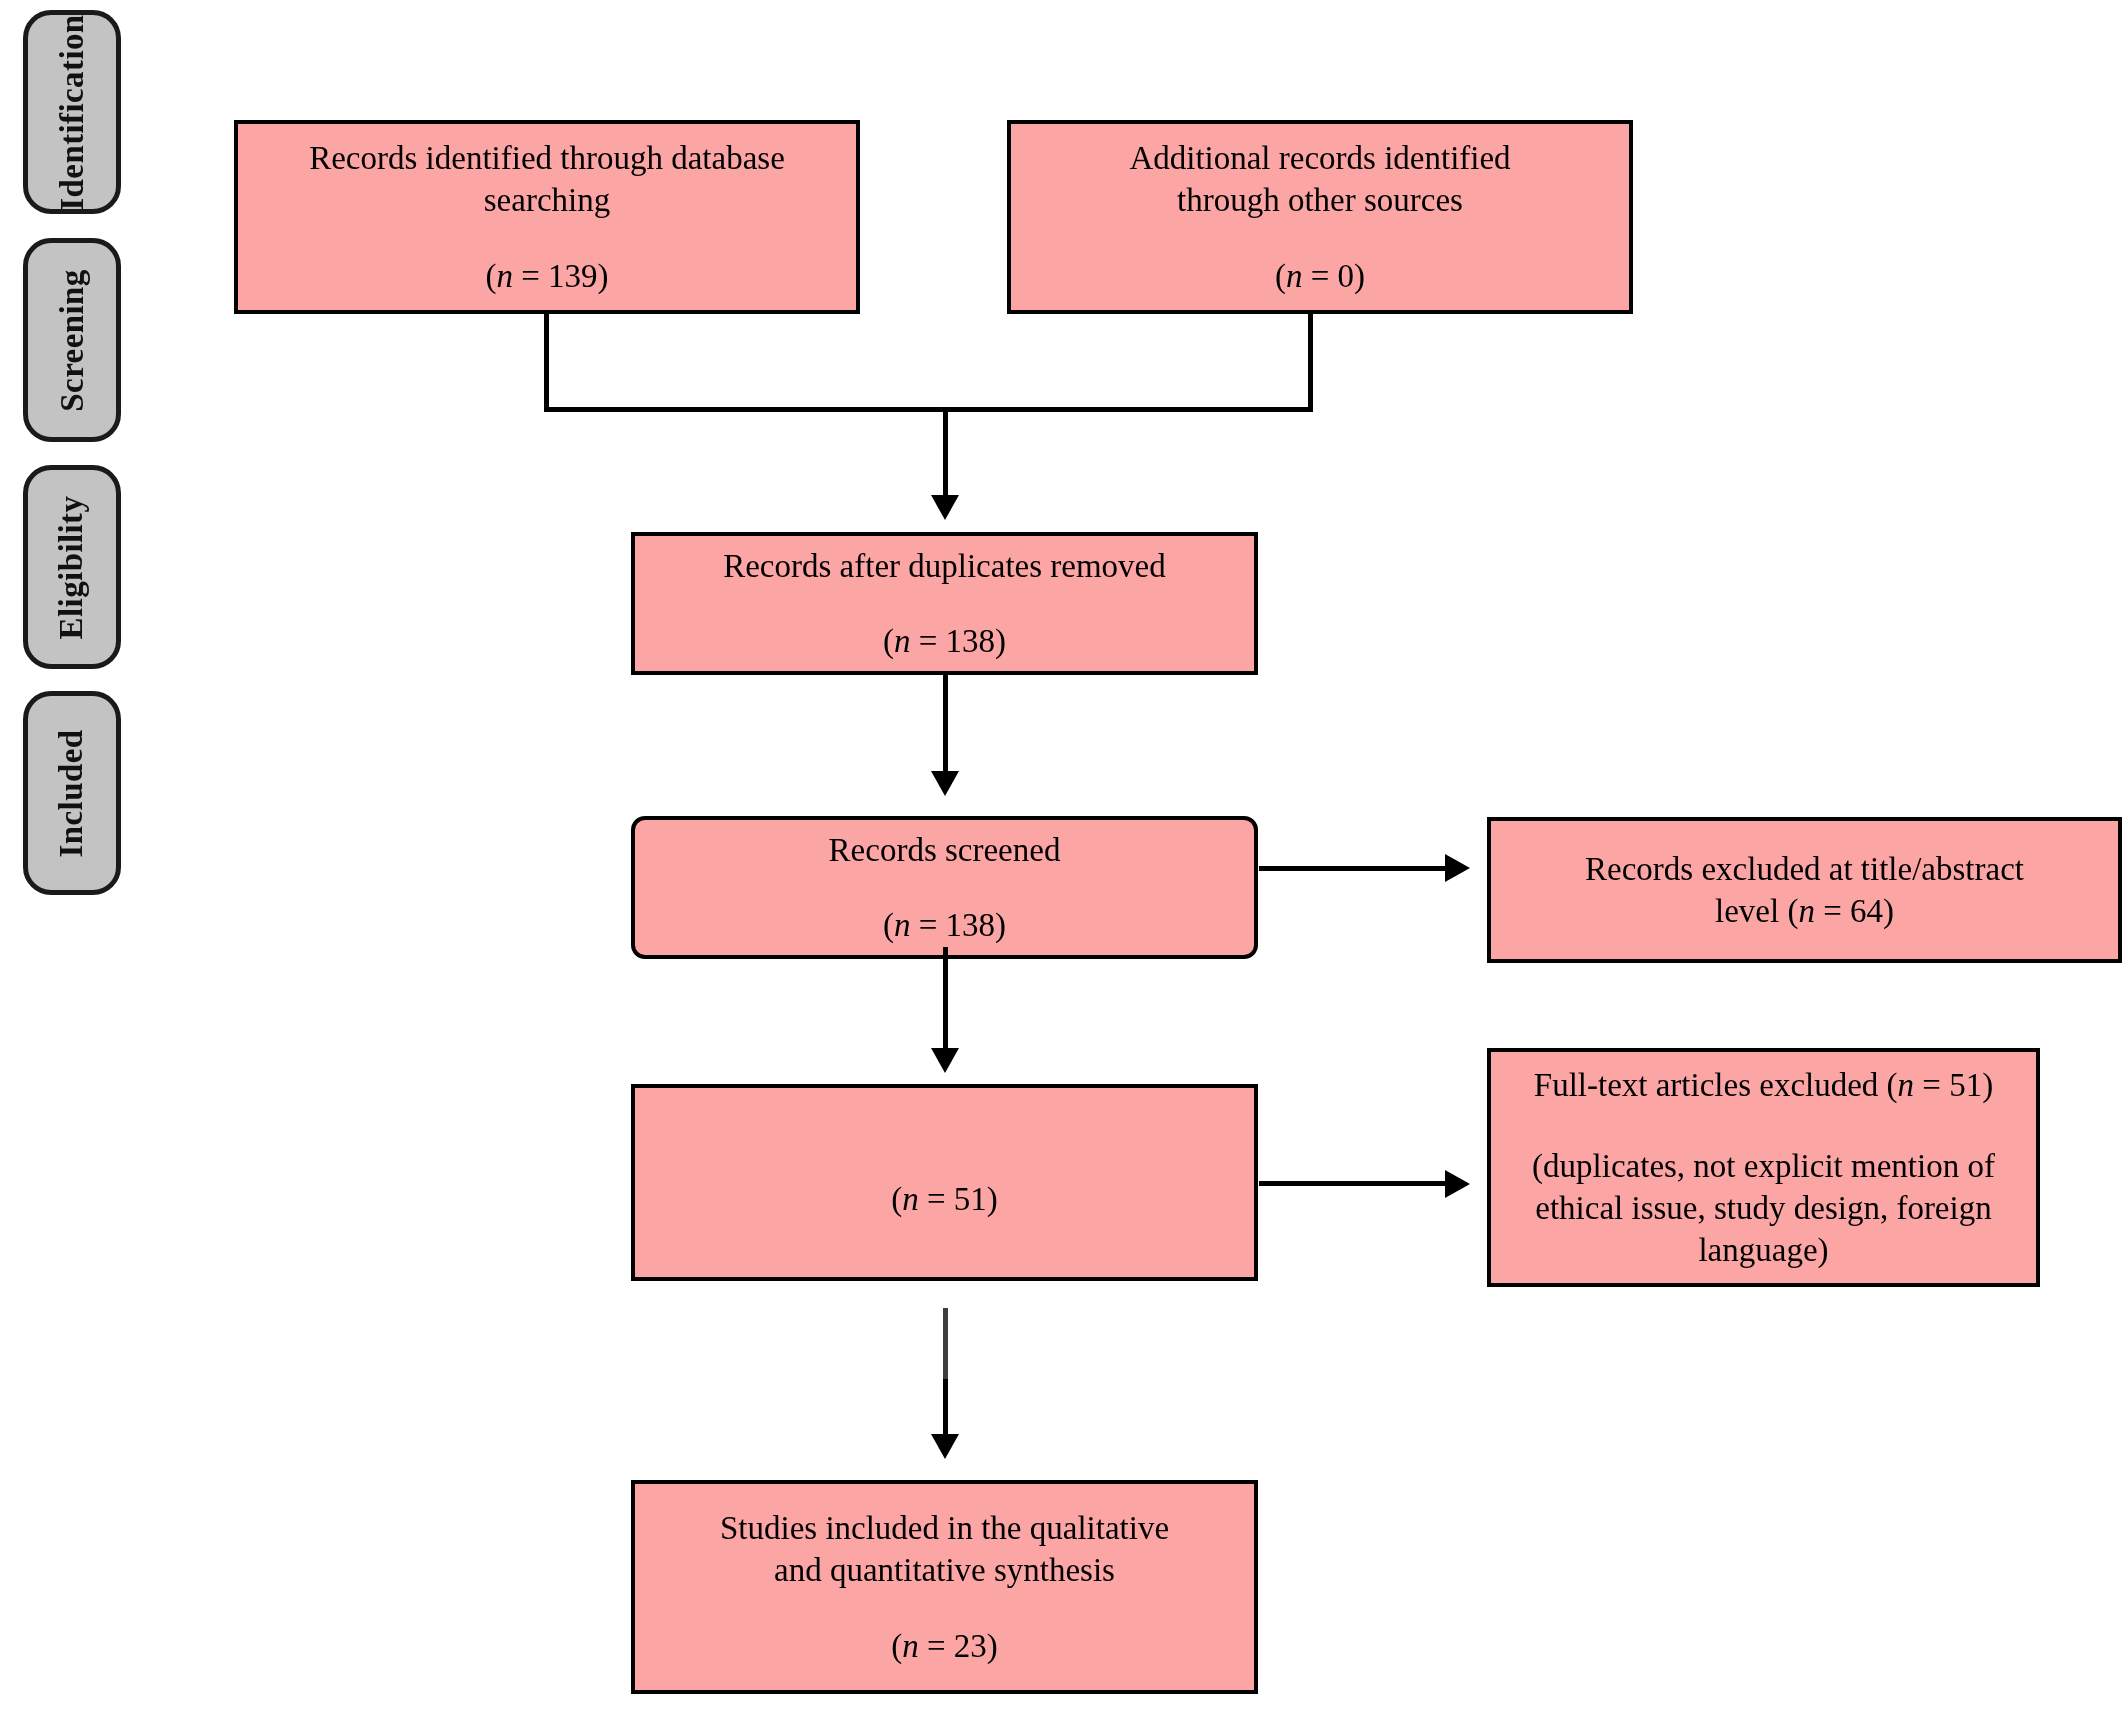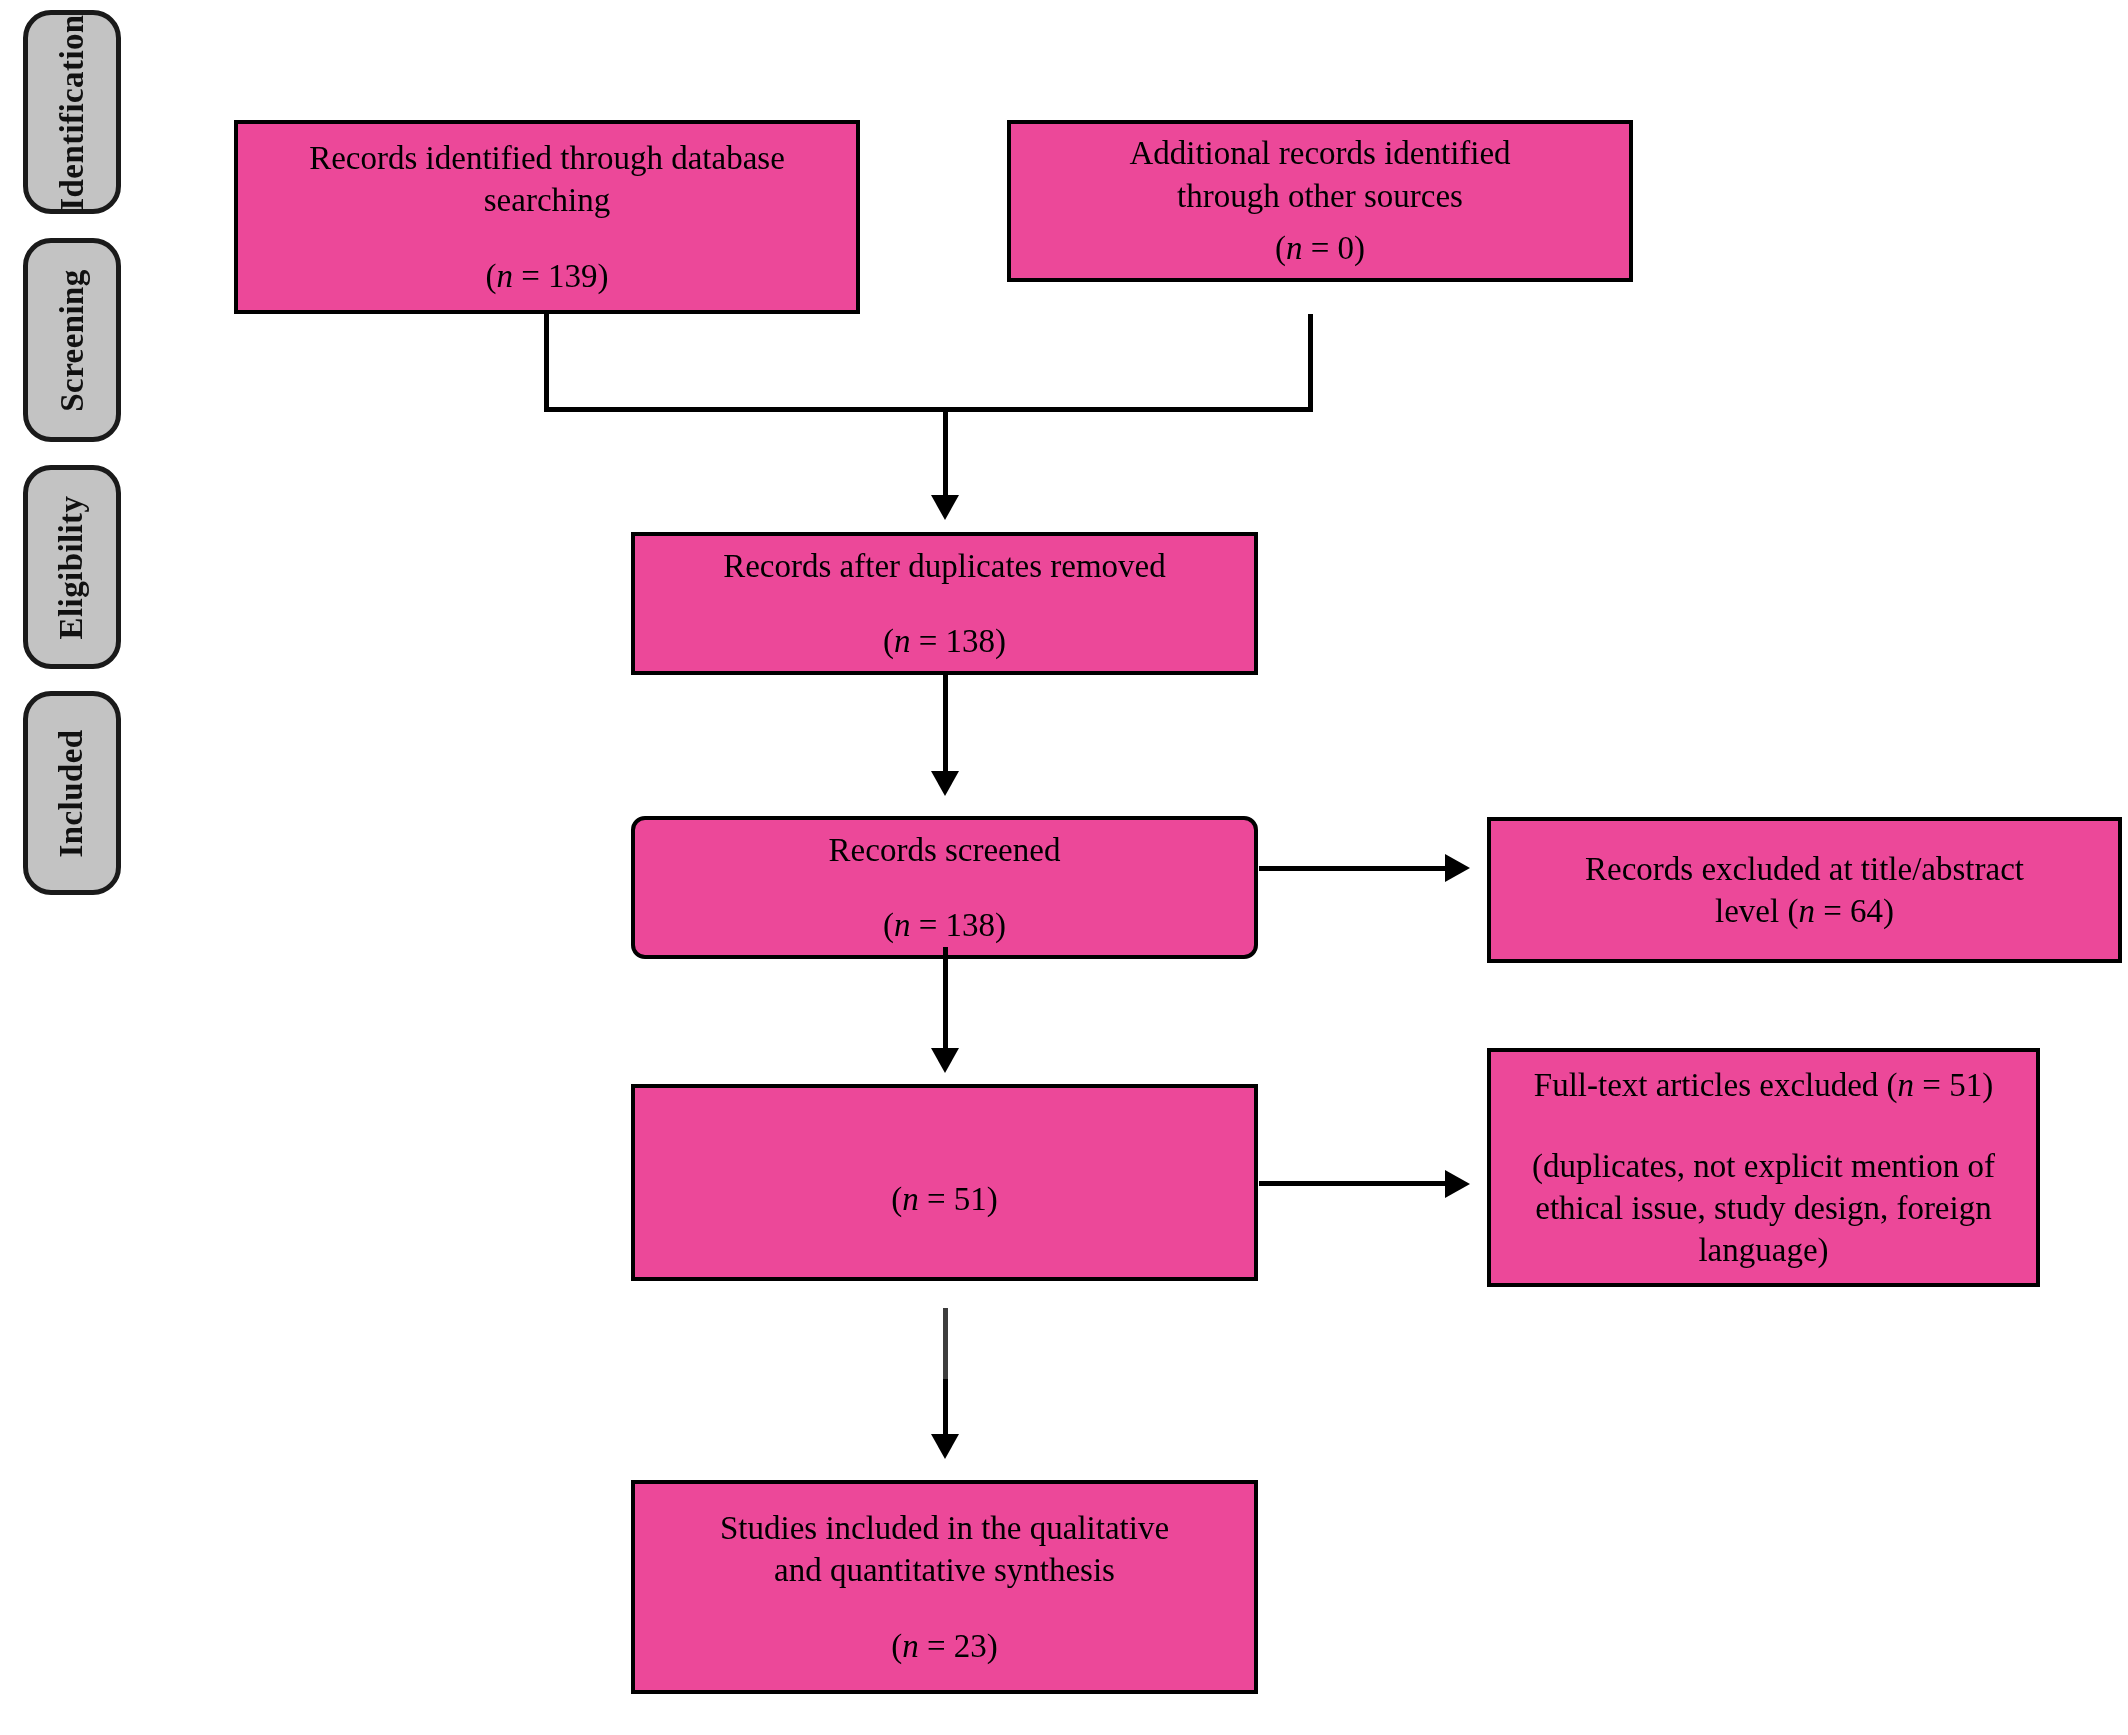--- a/index.html
+++ b/index.html
@@ -37,21 +37,21 @@
     font-family: "Liberation Serif", "DejaVu Serif", serif;
     font-size: 33px;
     font-weight: 700;
     letter-spacing: 0.4px;
     color: #111111;
   }
 
   
   .flow-box {
     position: absolute;
-    background: #ec4899;
+    background: #fca5a5;
     border: 4.2px solid #000000;
     box-sizing: border-box;
     display: flex;
     flex-direction: column;
     align-items: center;
     justify-content: center;
     text-align: center;
     padding: 8.3px 18.3px;
   }
   .flow-box .line {
@@ -121,21 +121,21 @@
 
   <div class="flow-box" style="left:234px; top:120px; width:626px; height:194px;">
     <div class="line">Records identified through database
 searching</div>
     <div class="gap-sm"></div>
     <div class="count">
       <span>(</span><i>n</i><span> = 139)</span>
     </div>
   </div>
 
-  <div class="flow-box" style="left:1007px; top:120px; width:626px; height:162px;">
+  <div class="flow-box" style="left:1007px; top:120px; width:626px; height:194px;">
     <div class="line">Additional records identified
 through other sources</div>
     <div class="gap-sm"></div>
     <div class="count">
       <span>(</span><i>n</i><span> = 0)</span>
     </div>
   </div>
 
   <div class="conn-v" style="left:544px; top:314px; height:98px;"></div>
 

